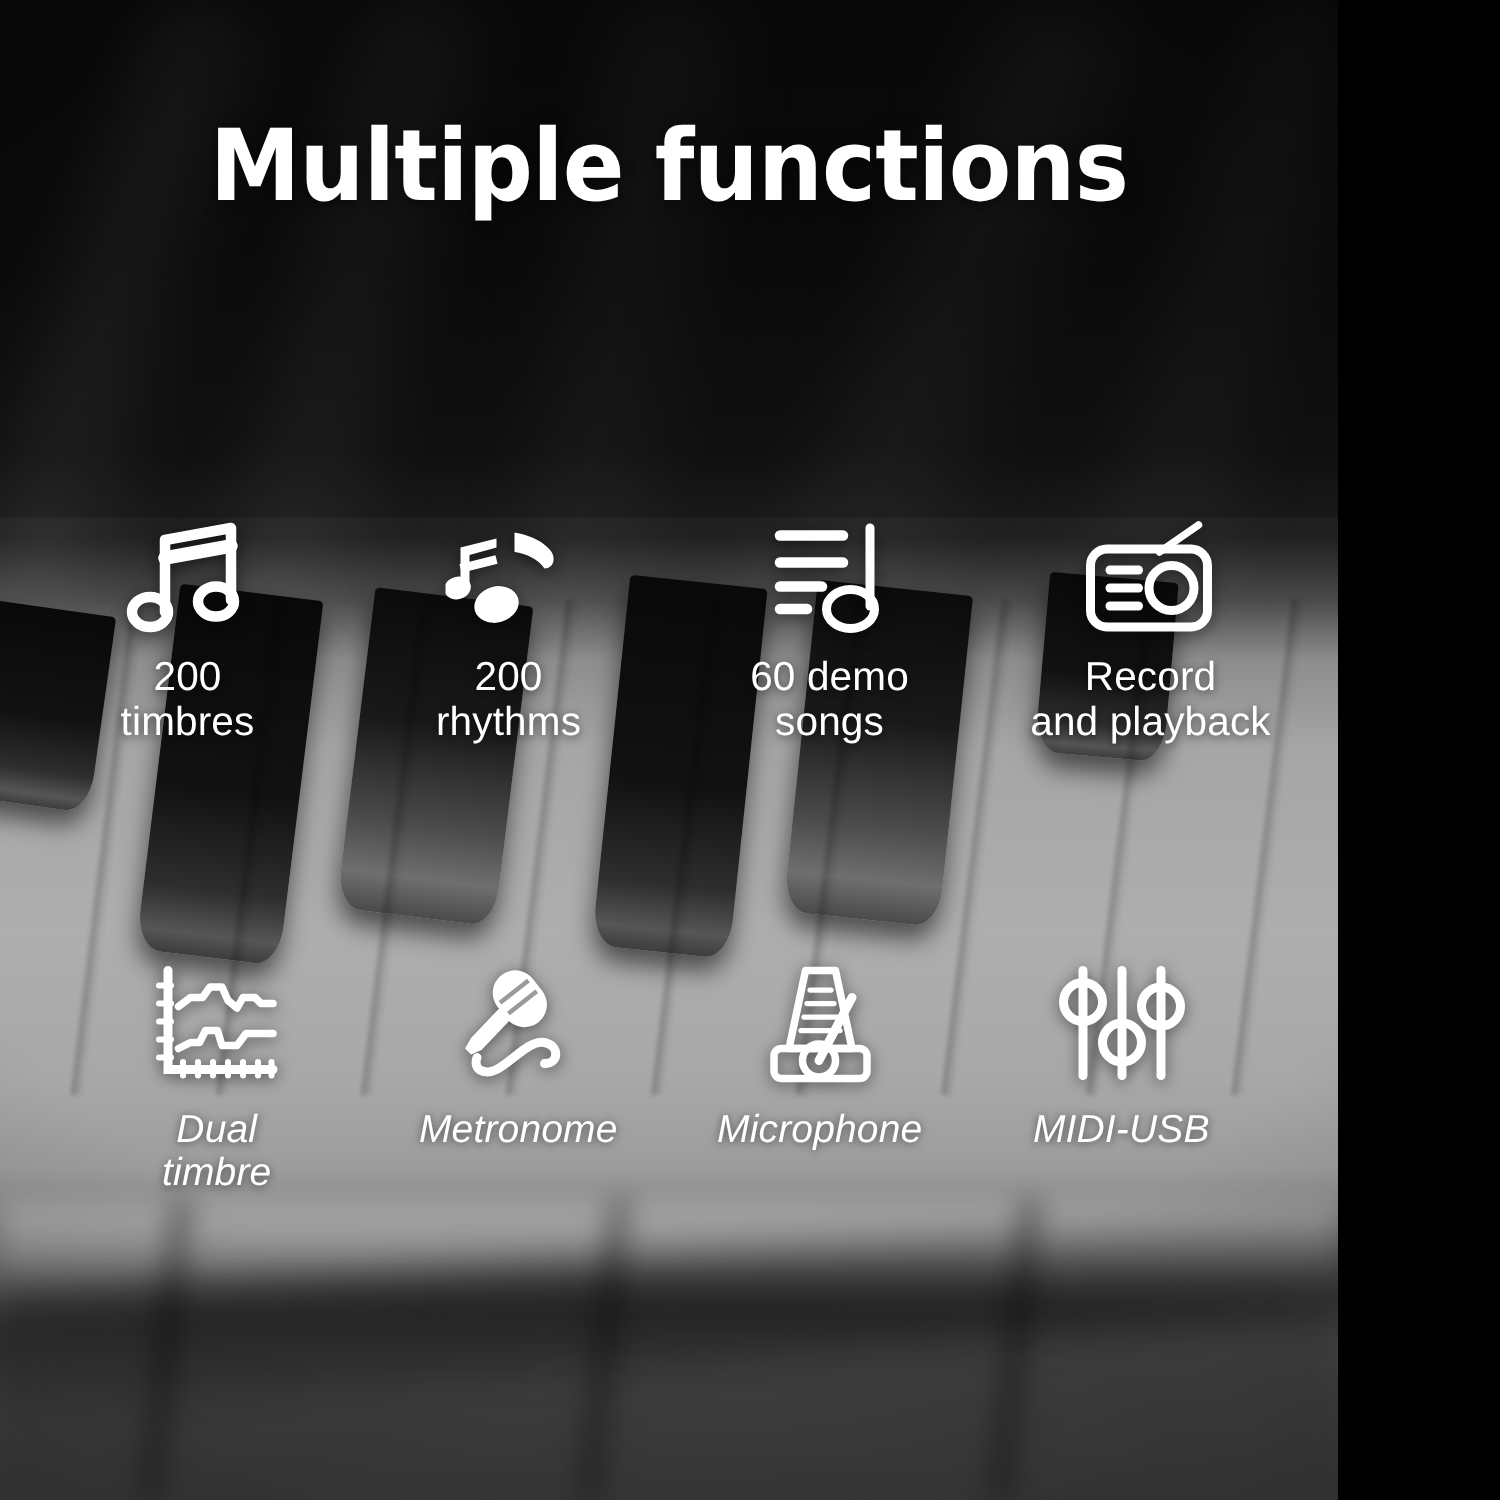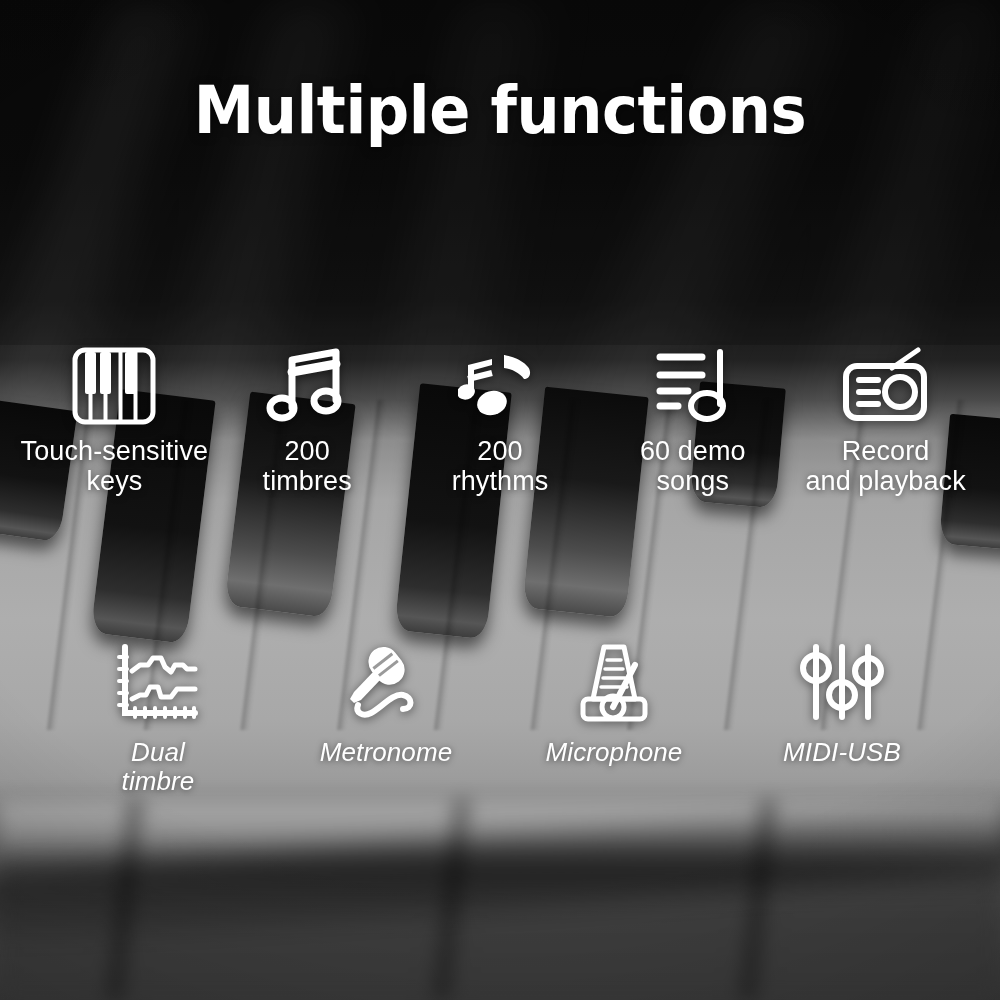--- a/index.html
+++ b/index.html
@@ -2,21 +2,21 @@
 <html><head>
 <meta charset="utf-8">
 <style>
   html, body {
     margin: 0;
     padding: 0;
     background: #000;
   }
   #stage {
     position: relative;
-    width: 1000px;
+    width: 892px;
     height: 1000px;
     overflow: hidden;
     font-family: "Liberation Sans", sans-serif;
     background: #0369a1;
   }
 
   
   .bg-layer { position: absolute; inset: 0; }
 
   .bg-base {
@@ -180,40 +180,20 @@
   <div class="bot-shadowband"></div>
   <div class="bg-layer bg-blur-top"></div>
   <div class="vignette"></div>
 
   <div class="content">
 
     <div class="title">Multiple functions</div>
 
     <div class="grid-row row-1">
 
-      <div class="cell">
-        <div class="cell-icon">
-          <svg width="86" height="80" viewBox="0 0 86 80">
-            <rect x="4" y="4" width="78" height="72" rx="10" ry="10" fill="none" stroke="#fff" stroke-width="5"></rect>
-            <g stroke="#fff" stroke-width="4">
-              <line x1="19.5" y1="6" x2="19.5" y2="74"></line>
-              <line x1="34.5" y1="6" x2="34.5" y2="74"></line>
-              <line x1="49.5" y1="6" x2="49.5" y2="74"></line>
-              <line x1="64.5" y1="6" x2="64.5" y2="74"></line>
-            </g>
-            <g fill="#fff">
-              <rect x="14" y="6" width="11" height="42" rx="2"></rect>
-              <rect x="29" y="6" width="11" height="42" rx="2"></rect>
-              <rect x="54" y="6" width="11" height="42" rx="2"></rect>
-            </g>
-          </svg>
-        </div>
-        <div class="cell-label">Touch-sensitive
-keys</div>
-      </div>
 
       <div class="cell">
         <div class="cell-icon">
           <svg width="82" height="80" viewBox="0 0 82 80">
             <path d="M26 62 V14 L70 6 V54" fill="none" stroke="#fff" stroke-width="7" stroke-linecap="round" stroke-linejoin="round"></path>
             <path d="M26 26 L70 18" fill="none" stroke="#fff" stroke-width="9" stroke-linecap="round"></path>
             <ellipse cx="16" cy="62" rx="12" ry="10" fill="none" stroke="#fff" stroke-width="7"></ellipse>
             <ellipse cx="60" cy="55" rx="12" ry="10" fill="none" stroke="#fff" stroke-width="7"></ellipse>
           </svg>
         </div>

